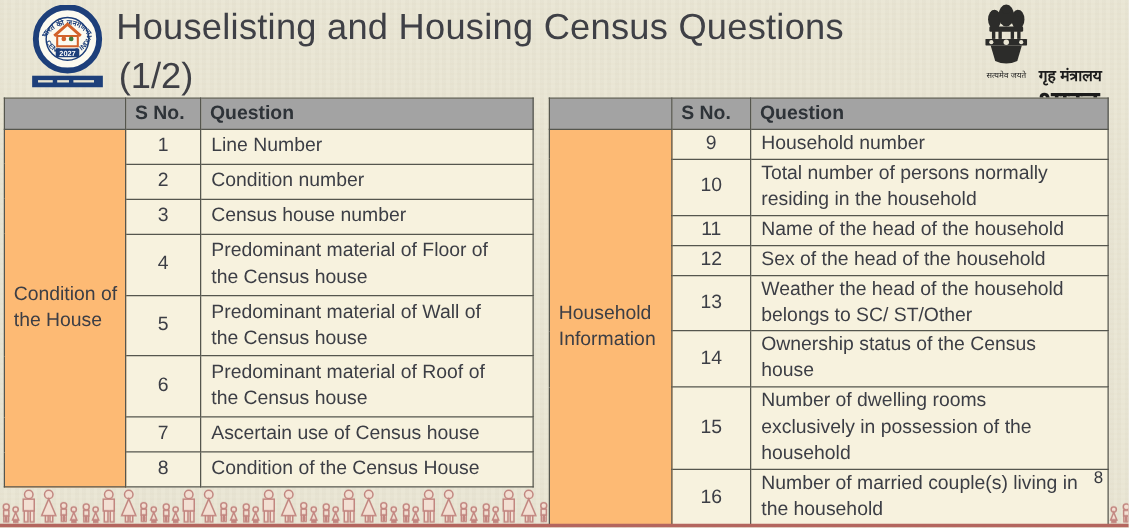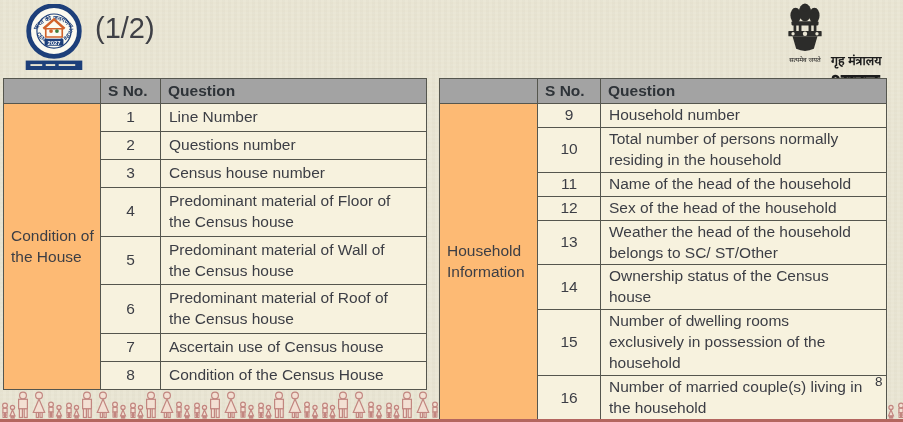--- a/index.html
+++ b/index.html
@@ -74,20 +74,21 @@
       <rect x="18" y="29.5" width="16" height="6" rx="1" fill="#1d3f7a"></rect>
       <text x="26" y="34.4" font-size="5" fill="#ffffff" font-weight="bold" text-anchor="middle">2027</text>
       <rect x="2" y="48" width="48" height="8" fill="#1d3f7a"></rect>
       <rect x="6" y="51" width="10" height="1.6" fill="#e8e4d1"></rect>
       <rect x="19" y="51" width="8" height="1.6" fill="#e8e4d1"></rect>
       <rect x="30" y="51" width="14" height="1.6" fill="#e8e4d1"></rect>
     </svg>
   </div>
 
   <div class="title-block">
+    <div class="title-line1">Houselisting and Housing Census Questions</div>
     <div class="title-line2">(1/2)</div>
   </div>
 
   <div class="moha-emblem">
     <div class="emblem-col">
       <svg width="42" height="52" viewBox="0 0 40 50">
         <g fill="#2c2c2a">
           <ellipse cx="11" cy="13" rx="5" ry="7.5"></ellipse>
           <ellipse cx="29" cy="13" rx="5" ry="7.5"></ellipse>
           <ellipse cx="20" cy="10" rx="6" ry="8.5"></ellipse>
@@ -169,21 +170,21 @@
       </tr>
     </thead>
     <tbody>
         <tr>
           <td rowspan="8" class="cat-cell">Condition of the House</td>
           <td class="sno">1</td>
           <td class="q">Line Number</td>
         </tr>
         <tr>
           <td class="sno">2</td>
-          <td class="q">Questions number</td>
+          <td class="q">Condition number</td>
         </tr>
         <tr>
           <td class="sno">3</td>
           <td class="q">Census house number</td>
         </tr>
         <tr>
           <td class="sno">4</td>
           <td class="q">Predominant material of Floor of
 the Census house</td>
         </tr>

